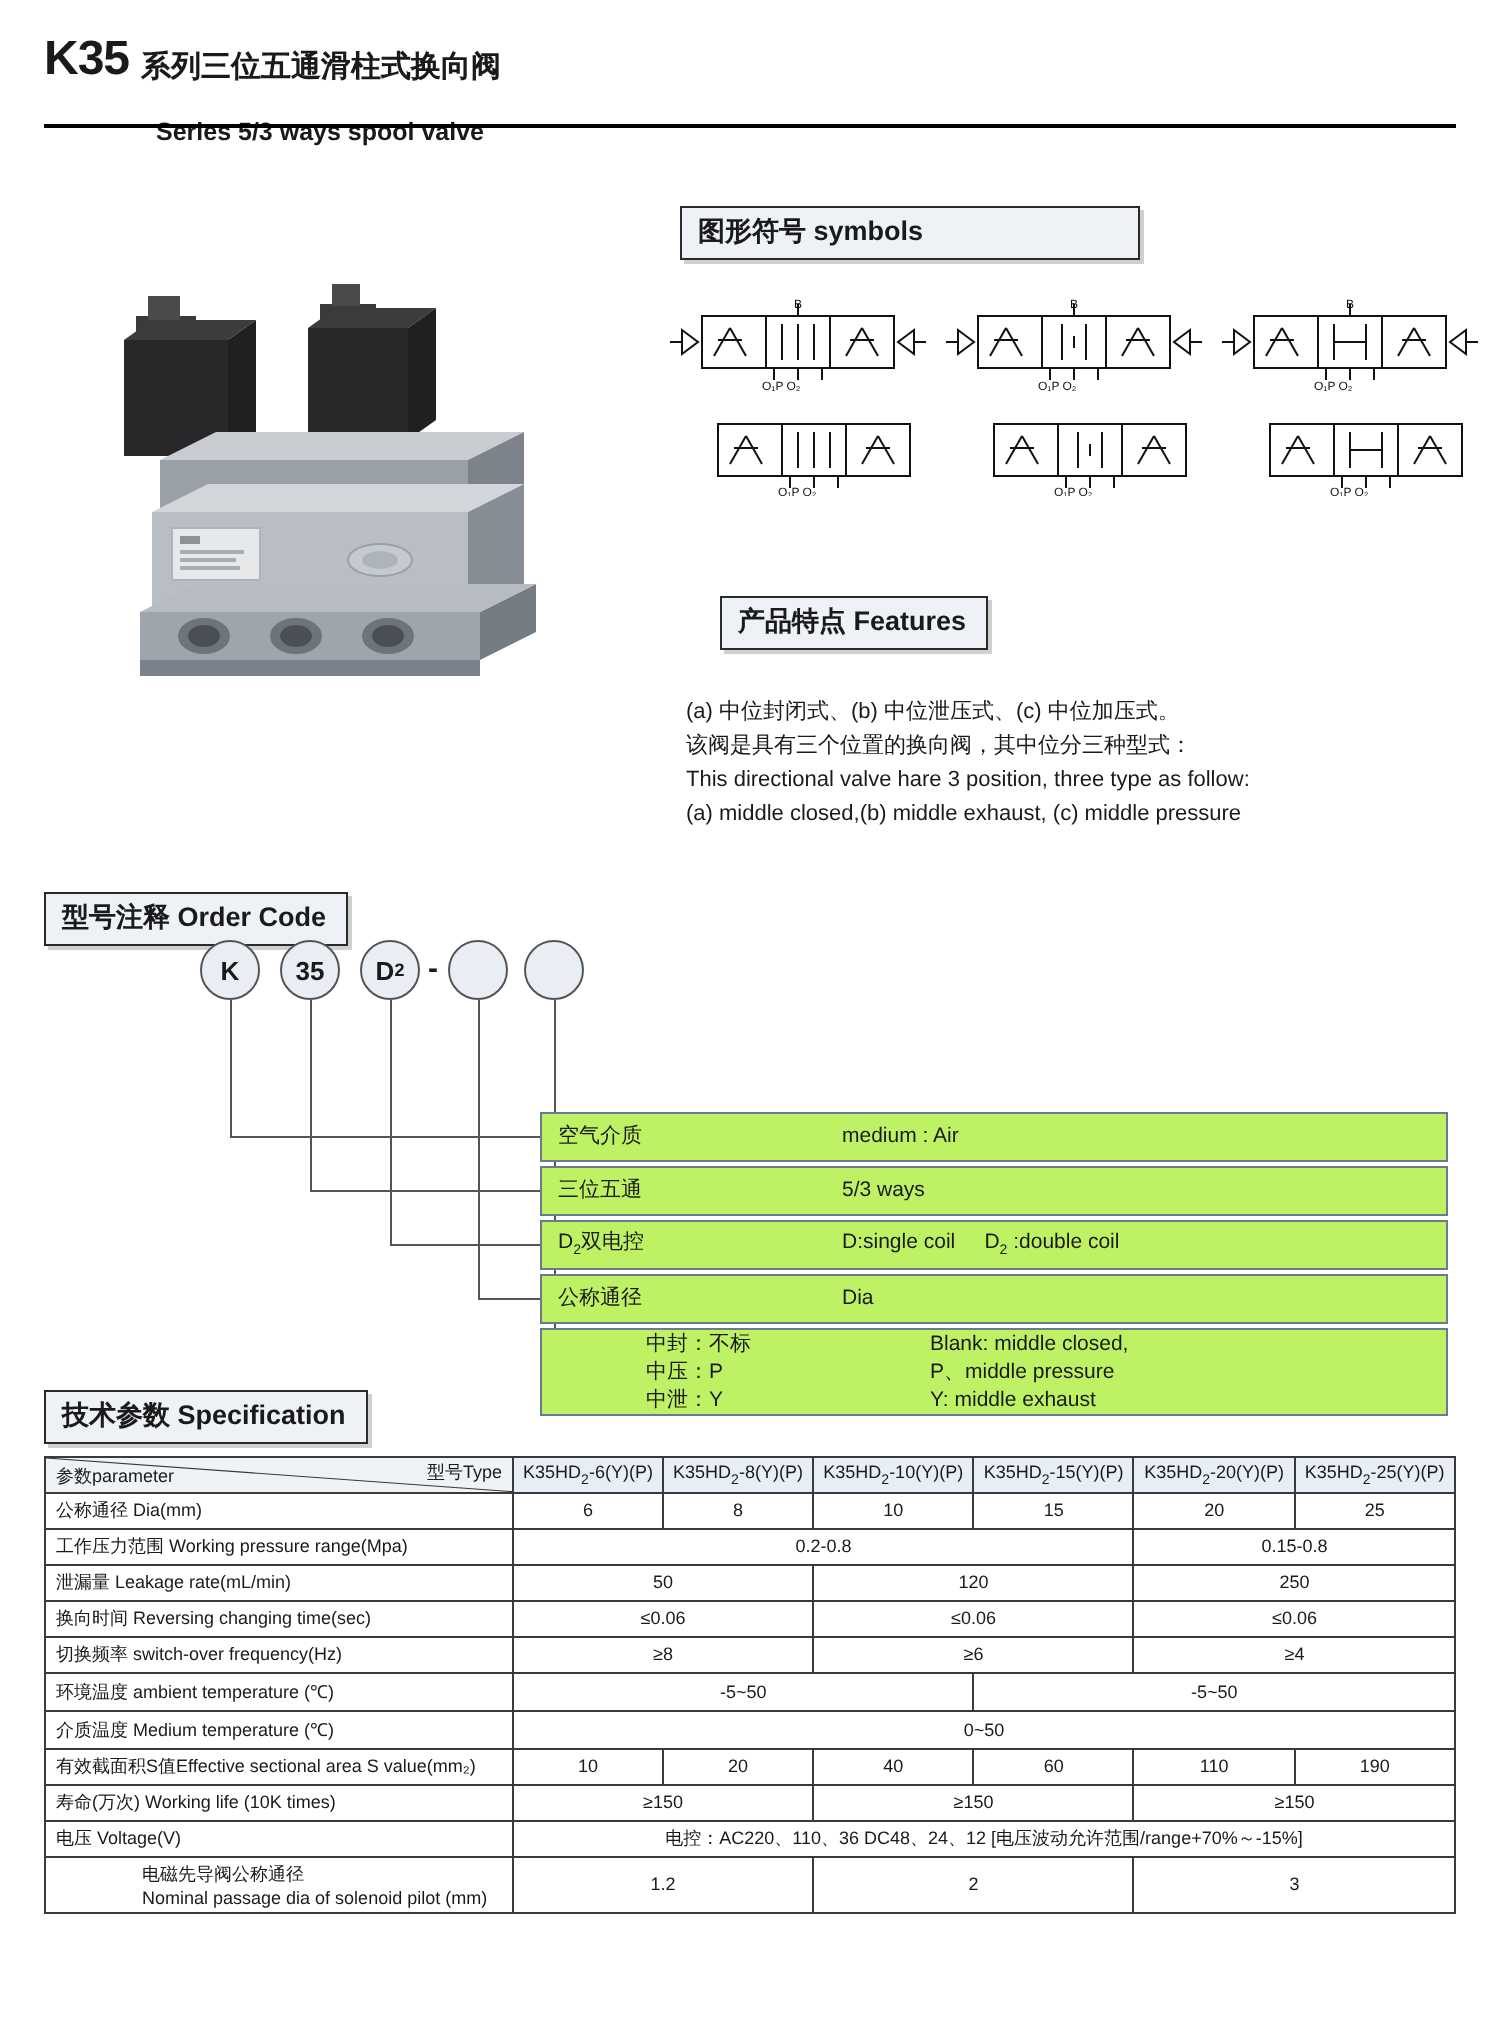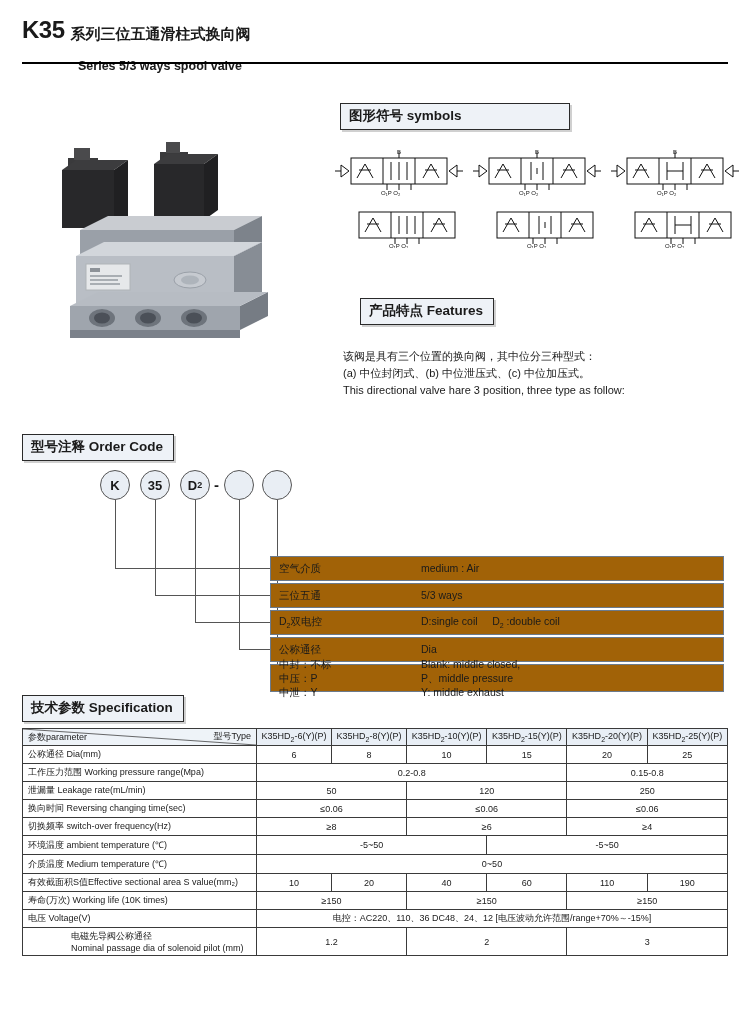--- a/index.html
+++ b/index.html
@@ -42,33 +42,33 @@
   .symbols-area { position:absolute; left:335px; top:140px; width:400px; height:115px; }
   .sym { position:absolute; }
   .sym svg { display:block; }
 
   
   .features-title { position:absolute; left:320px; top:298px;margin-left:40px; }
   .features-text { position:absolute; left:343px; top:348px; width:390px; font-size:11px; line-height:1.55; }
   .features-text div { white-space:nowrap; }
 
   
-  .order-title { position:absolute; left:22px; top:434px; }
+  .order-title { position:absolute; left:22px; top:446px; }
   .order-area { position:absolute; left:22px; top:470px; width:706px; height:215px; }
   .circ {
     position:absolute; width:30px; height:30px; border-radius:50%;
     border:1px solid #555; background:#e9eef4;
     display:flex; align-items:center; justify-content:center;
     font-size:13px; font-weight:bold;
   }
   .circ .sub { font-size:9px; vertical-align:-3px; }
   .dash { position:absolute; font-size:15px; font-weight:bold; }
   .orow {
     position:absolute; left:248px; height:25px; width:454px;
-    border:1px solid #6b7a8c; background:#a16207;
+    border:1px solid #6b7a8c; background:#bef264;
     display:flex; align-items:center; font-size:10.5px;
   }
   .orow .c1 { width:140px; padding-left:8px; line-height:1.35; }
   .orow .c2 { flex:1; padding-left:10px; line-height:1.35; }
   .leader { position:absolute; background:#555; }
 
   
   .spec-title { position:absolute; left:22px; top:695px; }
   table.spec {
     position:absolute; left:22px; top:728px;
@@ -278,23 +278,24 @@
     </div>
   </div>
 
   <div class="features-title">
     <div class="sec-title">
       <span>产品特点</span>
       <span class="en">Features</span>
     </div>
   </div>
   <div class="features-text">
+    <div>(a) 中位封闭式、(b) 中位泄压式、(c) 中位加压式。</div>
     <div>该阀是具有三个位置的换向阀，其中位分三种型式：</div>
-    <div>(a) 中位封闭式、(b) 中位泄压式、(c) 中位加压式。</div>
     <div>This directional valve hare 3 position, three type as follow:</div>
+    <div>(a) middle closed,(b) middle exhaust, (c) middle pressure</div>
   </div>
 
   <div class="order-title">
     <div class="sec-title">
       <span>型号注释</span>
       <span class="en">Order Code</span>
     </div>
   </div>
 
   <div class="order-area">
@@ -325,21 +326,21 @@
       <div class="c2">5/3 ways</div>
     </div>
     <div class="orow" style="top:140px;">
       <div class="c1">D<sub>2</sub>双电控</div>
       <div class="c2">D:single coil&nbsp;&nbsp;&nbsp;&nbsp;&nbsp;D<sub>2</sub> :double coil</div>
     </div>
     <div class="orow" style="top:167px;justify-content:space-between;">
       <div class="c1">公称通径</div>
       <div class="c2">Dia</div>
     </div>
-    <div class="orow" style="top:194px; height:28px;">
+    <div class="orow" style="top:194px; height:44px;padding-left:44px;">
       <div class="c1">中封：不标<br>中压：P<br>中泄：Y</div>
       <div class="c2">Blank: middle closed,<br>P、middle pressure<br>Y: middle exhaust</div>
     </div>
   </div>
 
   <div class="spec-title">
     <div class="sec-title">
       <span>技术参数</span>
       <span class="en">Specification</span>
     </div>

